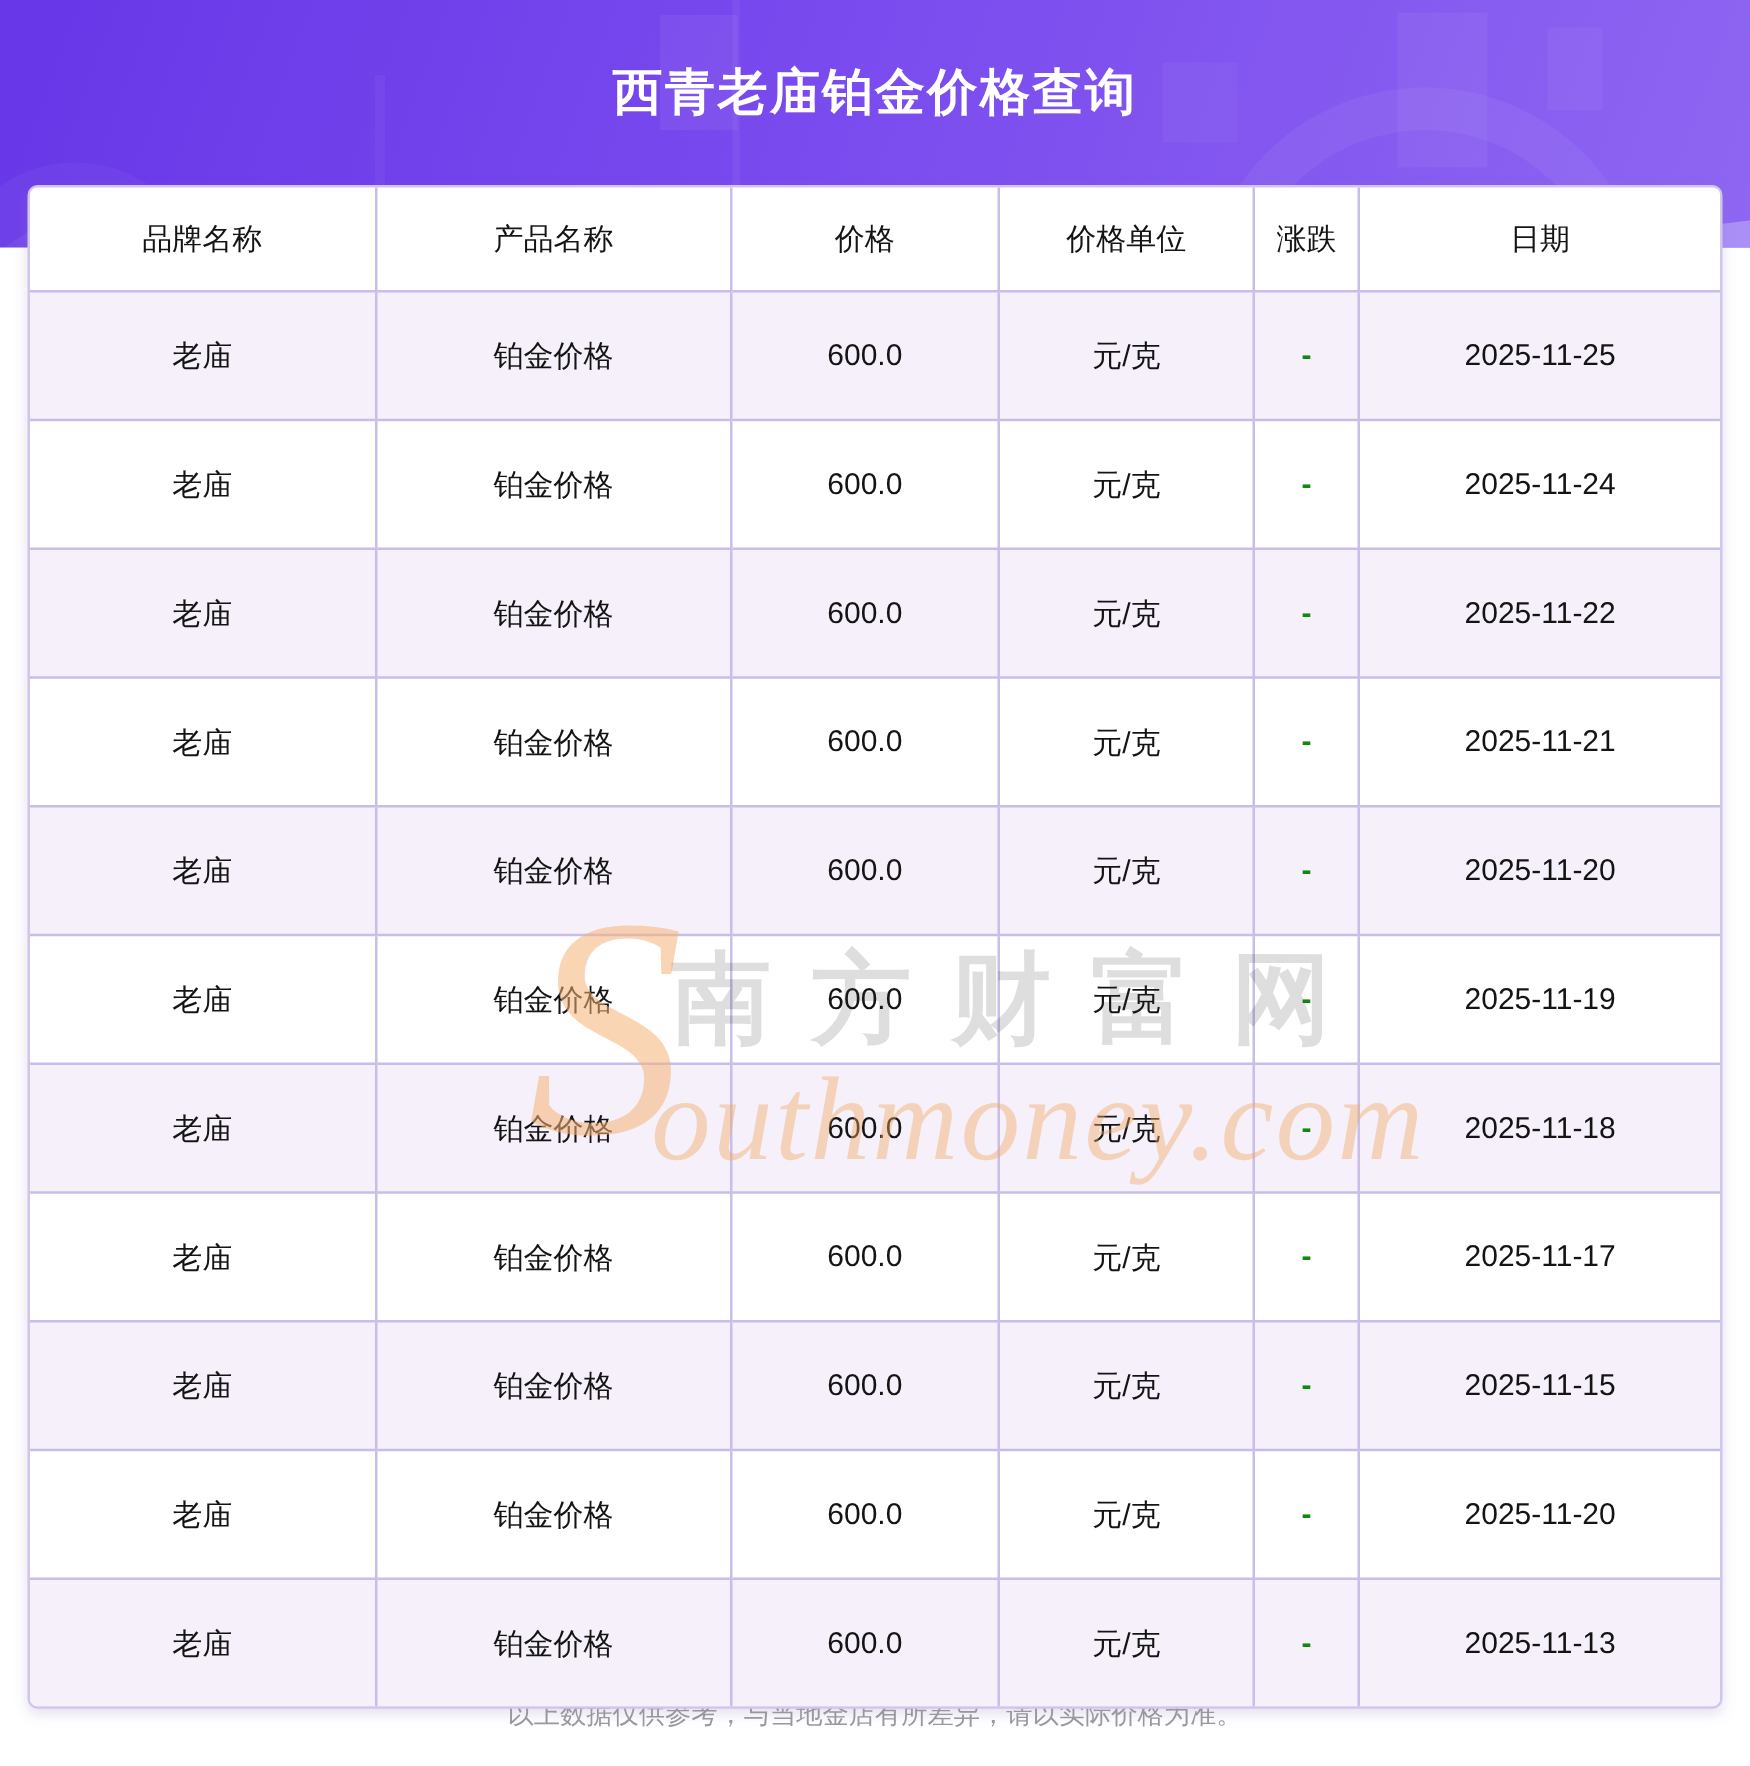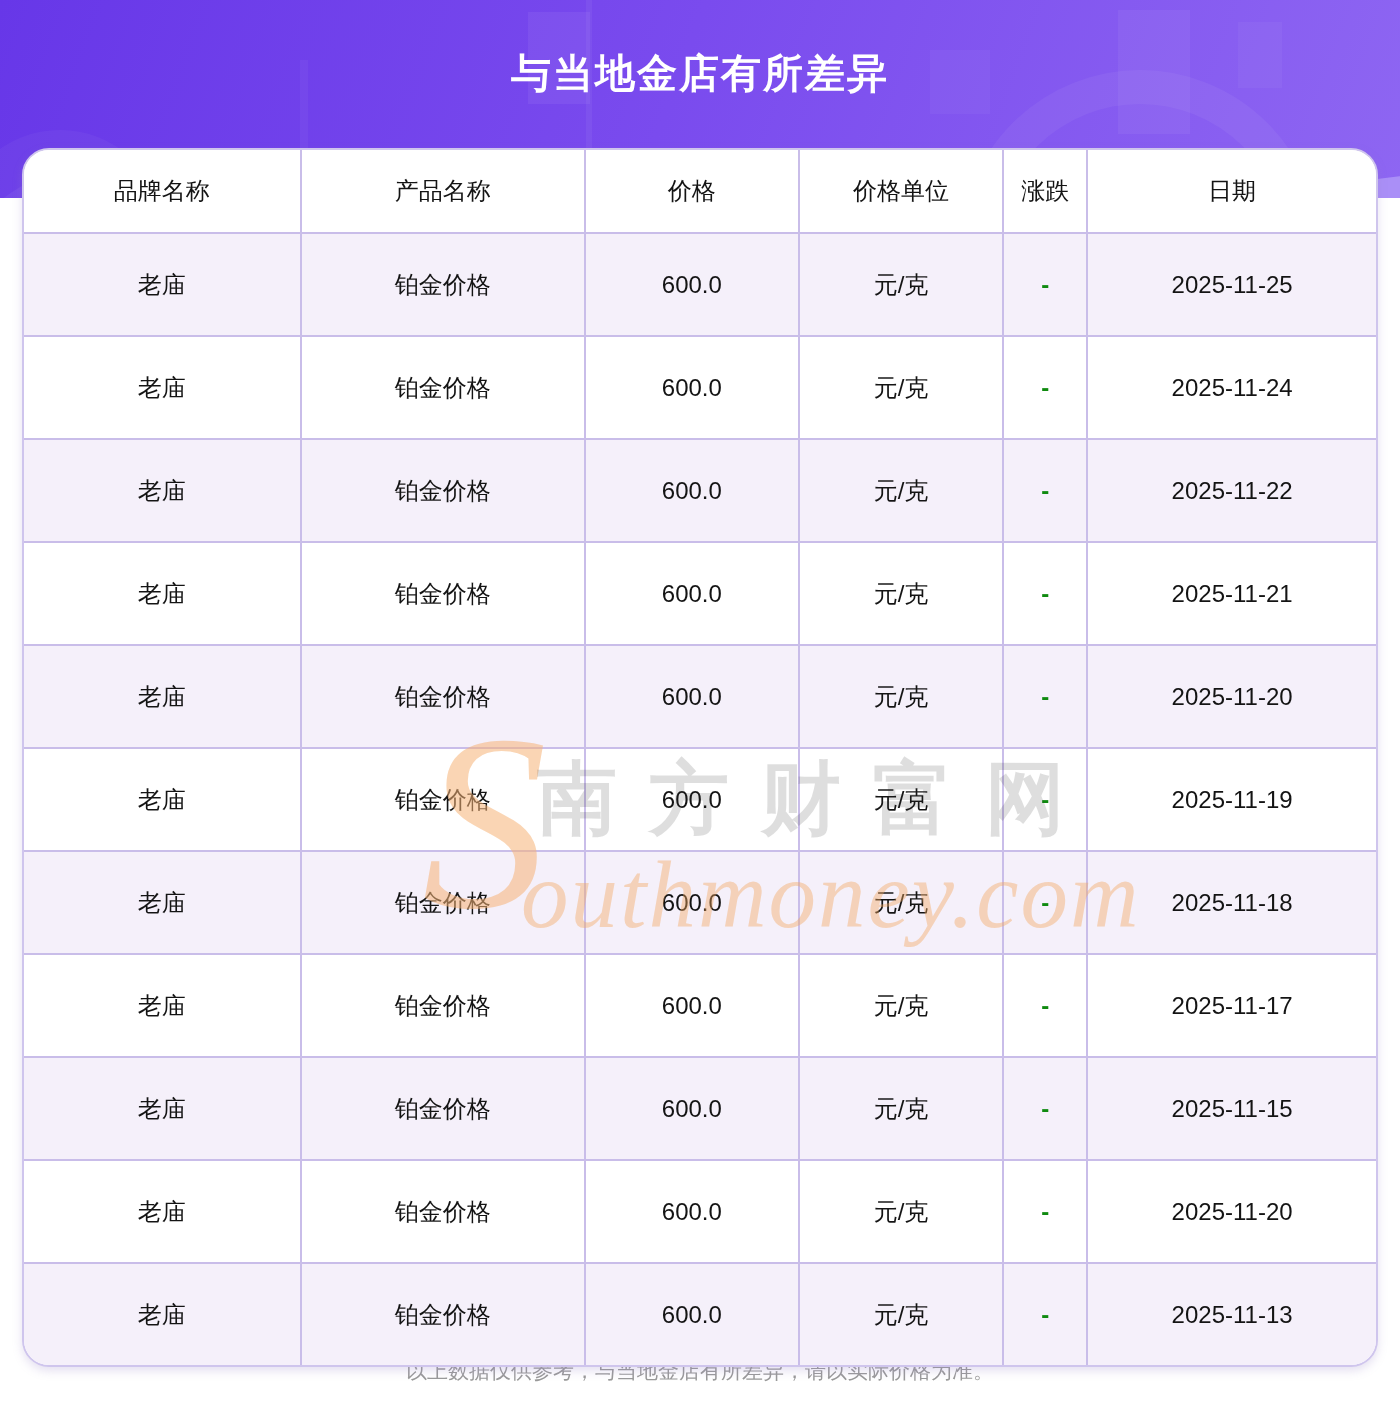--- a/index.html
+++ b/index.html
@@ -49,21 +49,21 @@
   .ring{left:960px;top:70px;width:360px;height:360px;border-radius:50%;
         border:34px solid rgba(255,255,255,0.05);}
   .wave{
     position:absolute;right:-30px;top:182px;width:150px;height:54px;
     background:#aa8ff7;border-radius:40px;transform:rotate(-7deg);
   }
   
   .card{
     position:absolute;top:148px;left:22px;width:1356px;
     background:#ffffff;border:2px solid var(--card-border);
-    border-radius:27px;overflow:hidden;z-index:2;
+    border-radius:8px;overflow:hidden;z-index:2;
     box-shadow:0 4px 10px rgba(150,130,200,0.25);
   }
   .card table{
     width:calc(100% + 4px);margin:-2px;
     border-collapse:collapse;table-layout:fixed;
   }
   th,td{
     border:2px solid var(--table-border);
     text-align:center;vertical-align:middle;
     font-size:24px;font-weight:400;color:#141414;
@@ -113,21 +113,21 @@
   <div class="deco candle c4"></div>
   <div class="deco c5"></div>
   <div class="deco c6"></div>
   <div class="deco c7"></div>
   <div class="deco c8"></div>
   <div class="deco c9"></div>
   <div class="deco circle k1"></div>
   <div class="deco circle k2"></div>
   <div class="deco ring"></div>
   <div class="wave"></div>
-  <h1 class="title">与当地金店有所差异</h1>
+  <h1 class="title">西青老庙铂金价格查询</h1>
 </div>
 
 <div class="card">
   <table>
     <thead>
       <tr id="head-row">
           <th>品牌名称</th>
           <th>产品名称</th>
           <th>价格</th>
           <th>价格单位</th>

